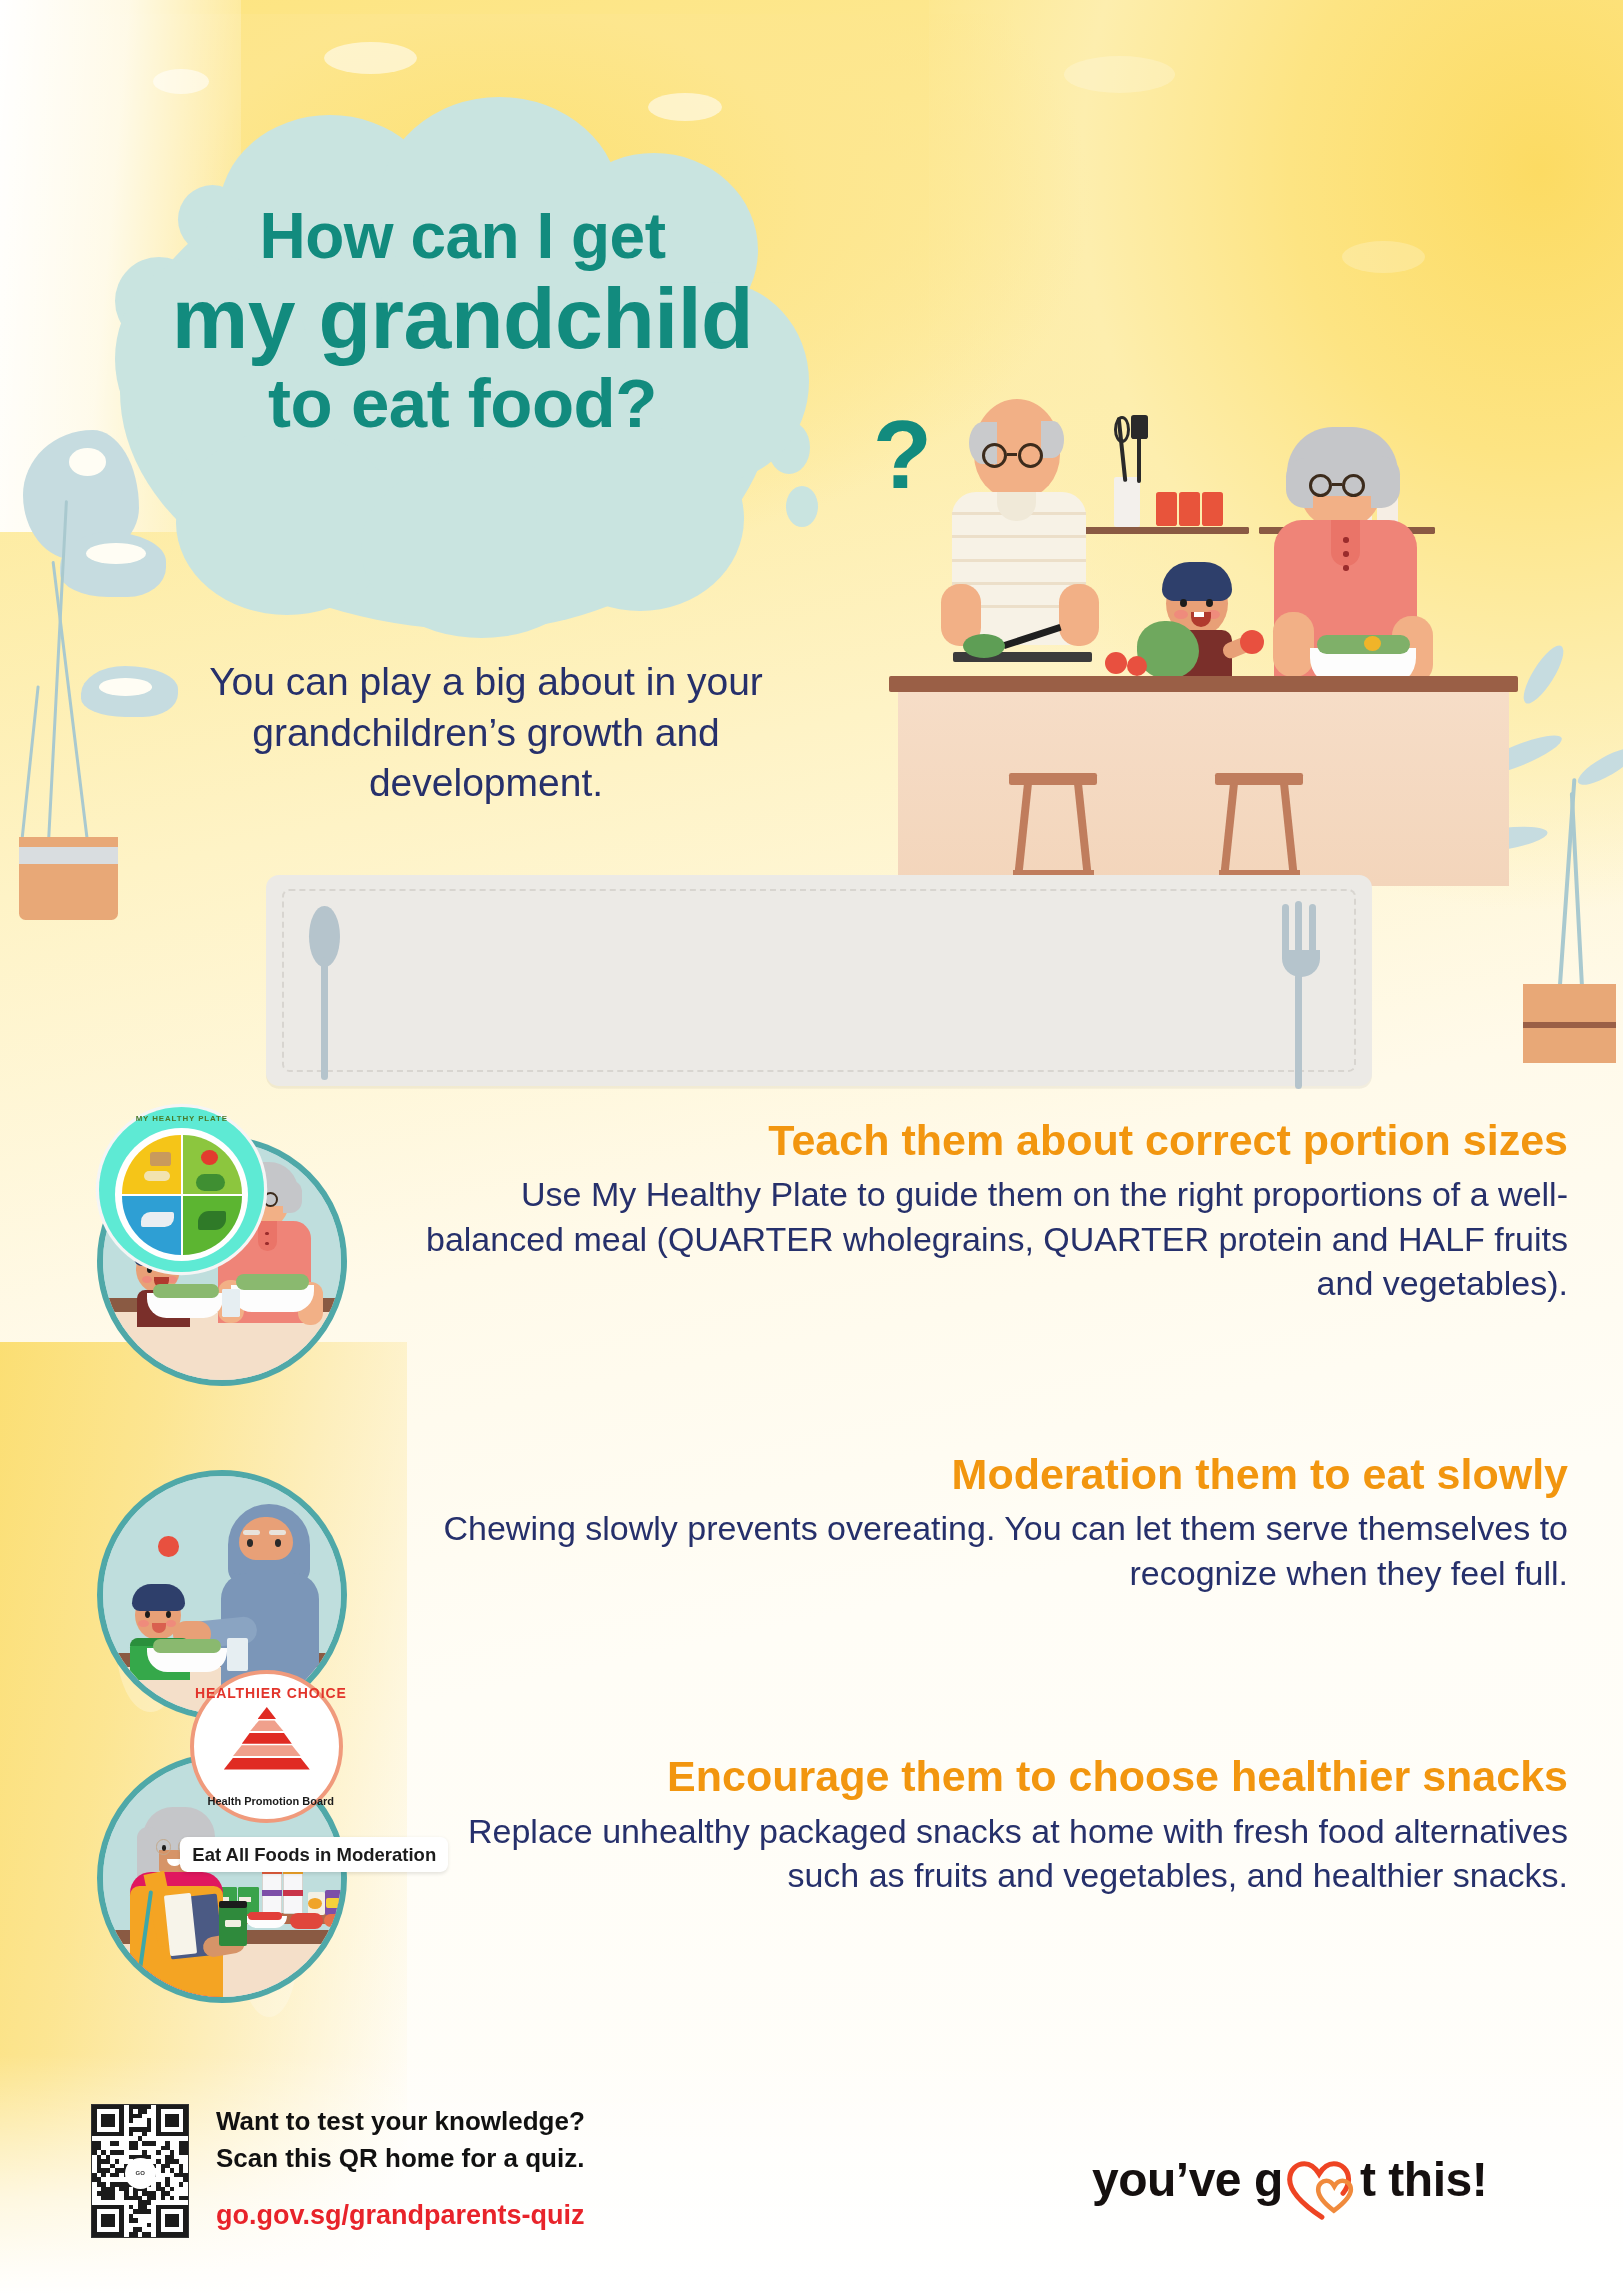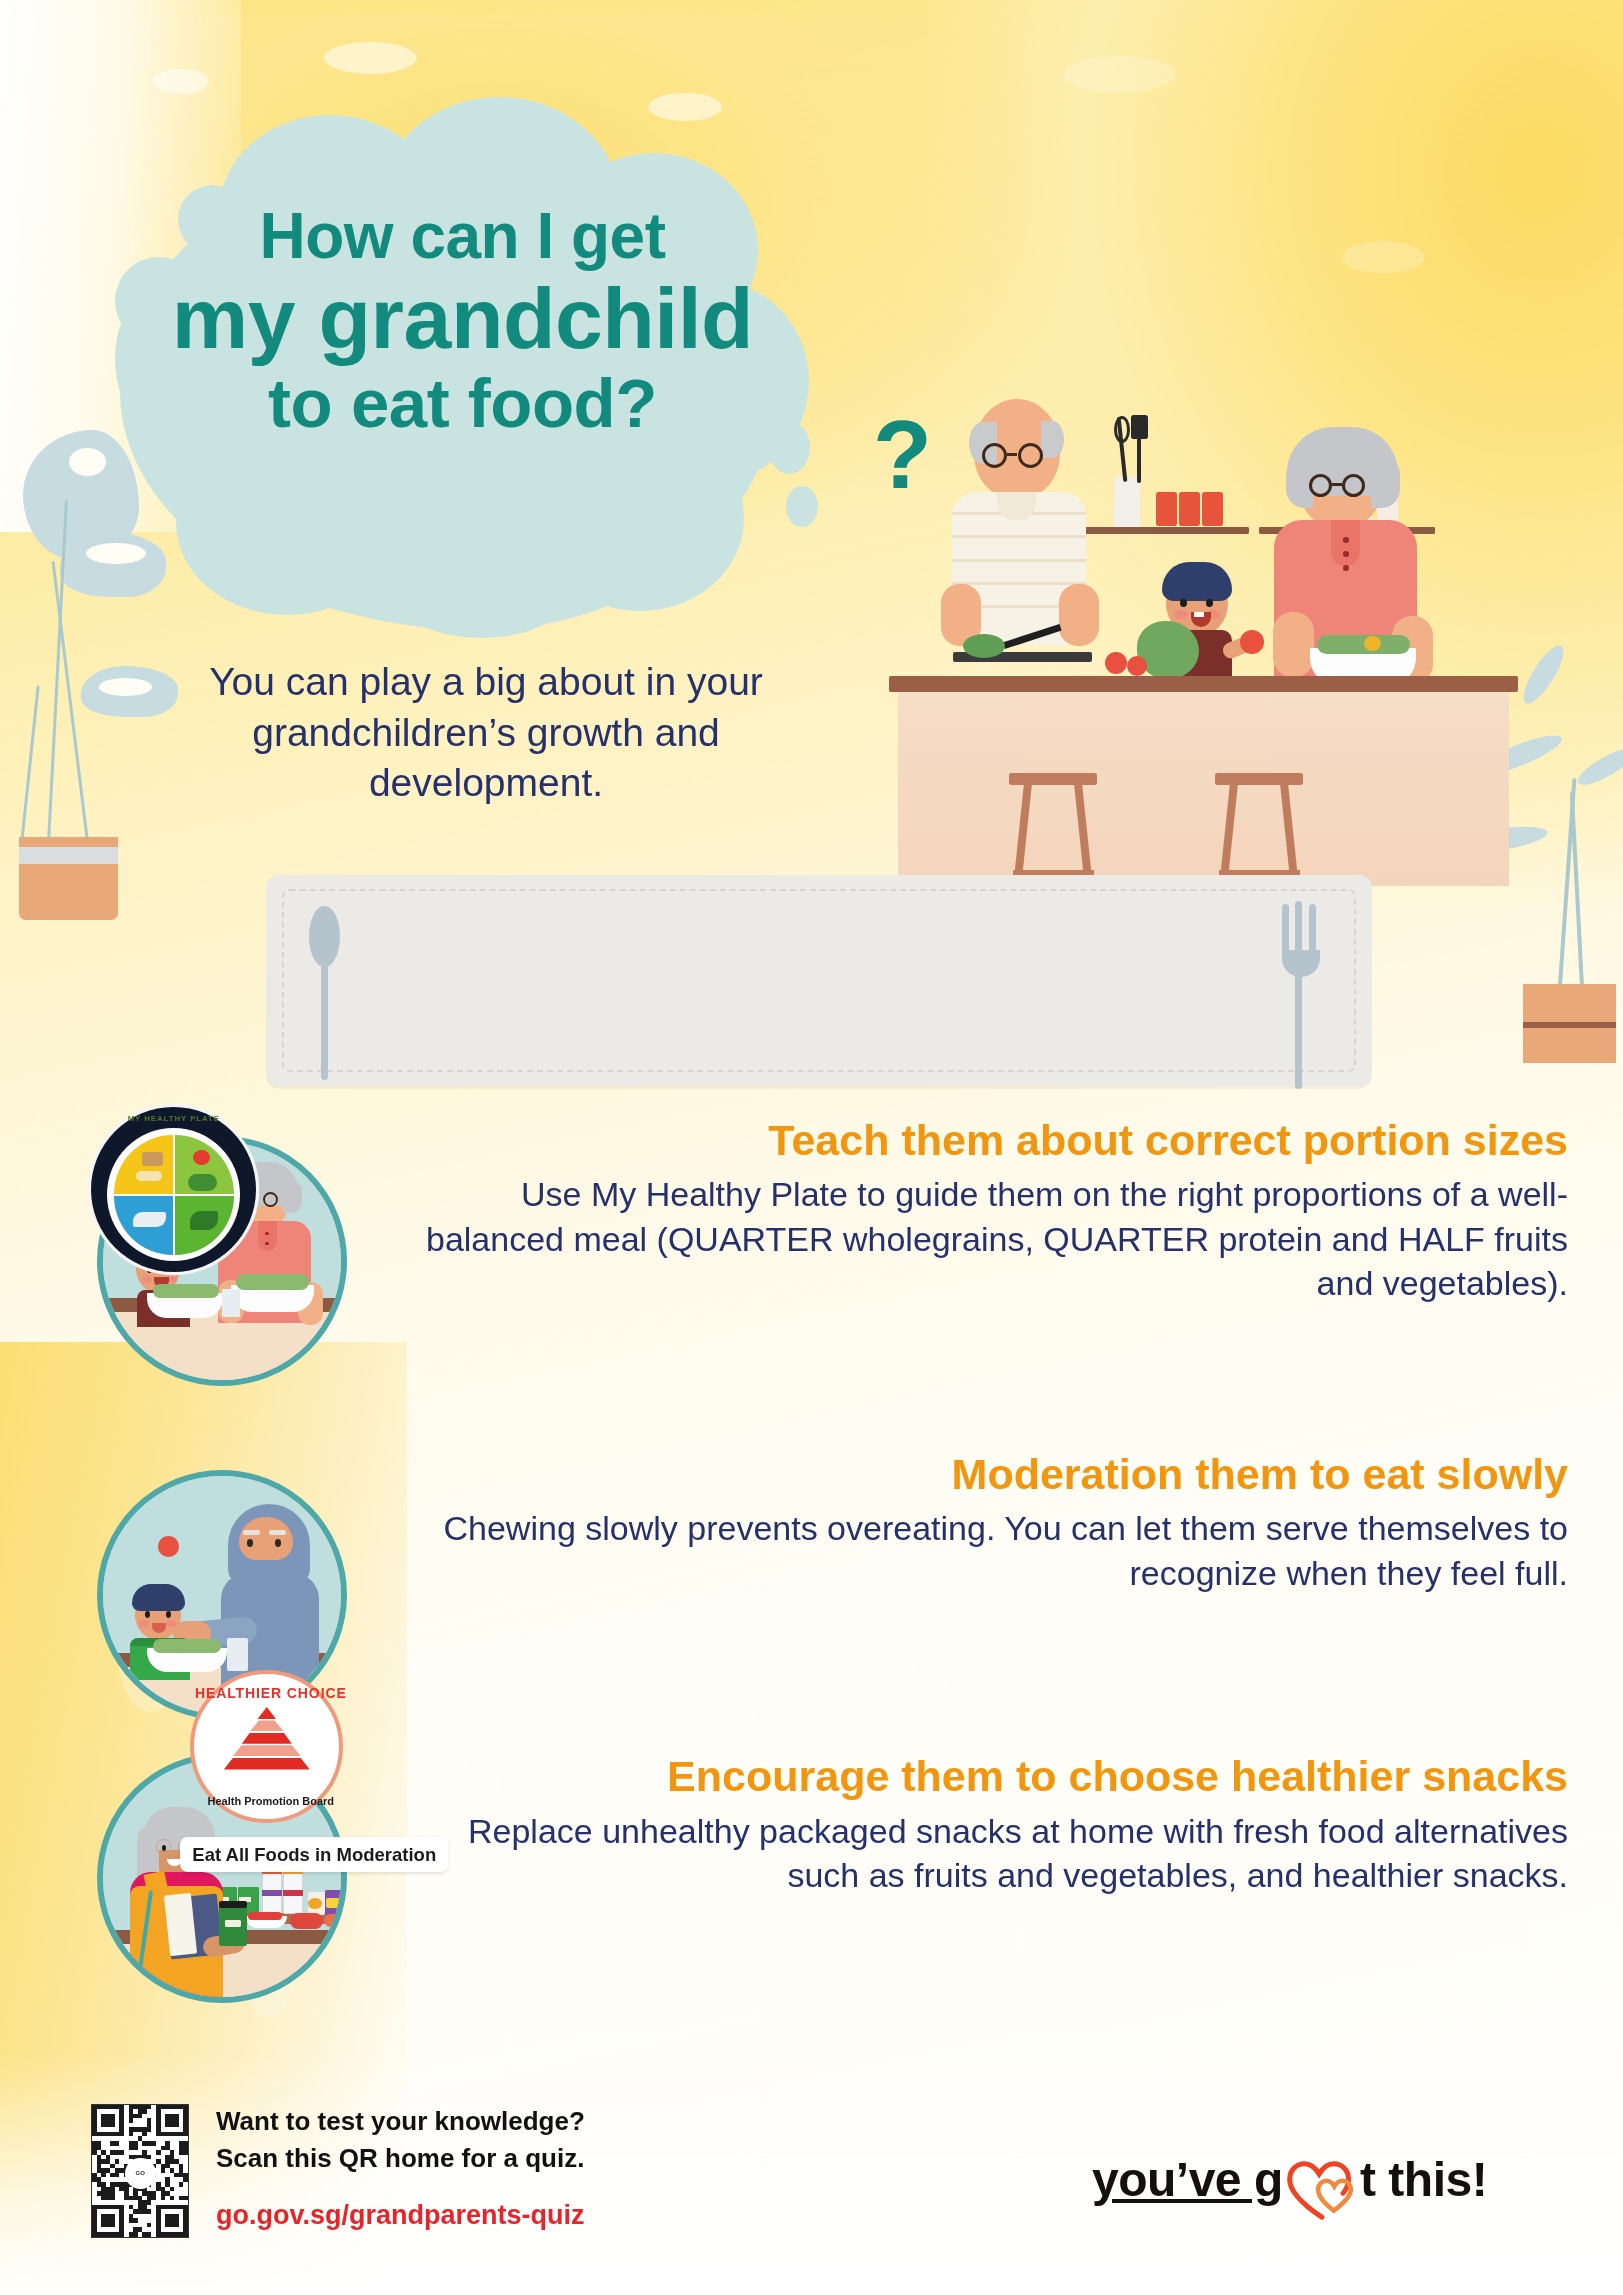--- a/index.html
+++ b/index.html
@@ -97,22 +97,22 @@
   .circle-img { position:absolute; left:14px; top:25.4px; width:250px; height:250px;
     border-radius:50%; background:#bfdedd; border:6.5px solid #4fa8a8; overflow:hidden; }
   .ci-wall { position:absolute; inset:0; background:#bfdedd; }
   .ci-tabletop { position:absolute; left:-18.5px; width:287px; height:14px; background:#8a5a43; }
   .ci-table { position:absolute; left:-18.5px; width:287px; height:120px; background:#f4dfc9; }
   .habit-text { position:absolute; left:319px; top:5.6px; width:1175px;text-align:right; }
   .habit-title { color:#f2960f; font-weight:700; font-size:43px; line-height:1.10; }
   .habit-body { color:#26306b; font-size:34px; line-height:1.31; margin-top:8.3px; }
 
   
-  .mhp { position:absolute; left:8px; top:-3.7px; width:165px; height:165px; border-radius:50%;
-    background:#0f172a; box-shadow:0 0 0 3.2px #f5f5f5; }
+  .mhp { position:absolute; left:16px; top:-3.7px; width:165px; height:165px; border-radius:50%;
+    background:#5eead4; box-shadow:0 0 0 3.2px #f5f5f5; }
   .mhp-q { position:absolute; width:59px; height:59px; }
   .mhp-label { position:absolute; width:165px; text-align:center; font-size:7.9px;
     font-weight:700; color:#4a7a2a; letter-spacing:0.9px; }
 
   
   .hcs { position:absolute; left:107px; top:-14px; width:153px; height:153px; border-radius:50%;
     background:#ffffff; border:4.2px solid #f09a7c; }
   .hcs-ring { position:absolute; inset:4.2px; border-radius:50%; background:#fff; }
   .pyr { position:absolute; left:50%; transform:translateX(-50%); }
   .pyr-row { margin:0 auto; }
@@ -132,21 +132,21 @@
   #qr-center { position:absolute; left:34px; top:59px; width:30.5px; height:30.5px; background:#fff;
     border-radius:50%; display:flex; align-items:center; justify-content:center;
     font-size:6px; font-weight:700; color:#333; }
   .qr-line1 { position:absolute; left:125px; top:6.5px; font-size:26px; font-weight:700; color:#111; }
   .qr-line2 { position:absolute; left:125px; top:44px; font-size:26px; font-weight:700; color:#111; }
   .qr-url   { position:absolute; left:125px; top:101px; font-size:27px; font-weight:700; color:#e8232a; }
 
   #ygt { position:absolute; left:1092px; top:2156px; width:463px; height:83px; }
   #ygt .t { position:absolute; top:0; font-size:48px; font-weight:700; color:#15100f;
     letter-spacing:-0.5px; line-height:1; }
-  #ygt .p1 { left:0;text-decoration:underline; }
+  #ygt .p1 { left:0; }
   #ygt .p2 { left:268px; }
 </style>
 </head>
 <body>
 
 <div id="poster">
 
   <div class="bg-base"></div>
   <div class="bg-rightwash"></div>
   <div class="bg-topwash"></div>

